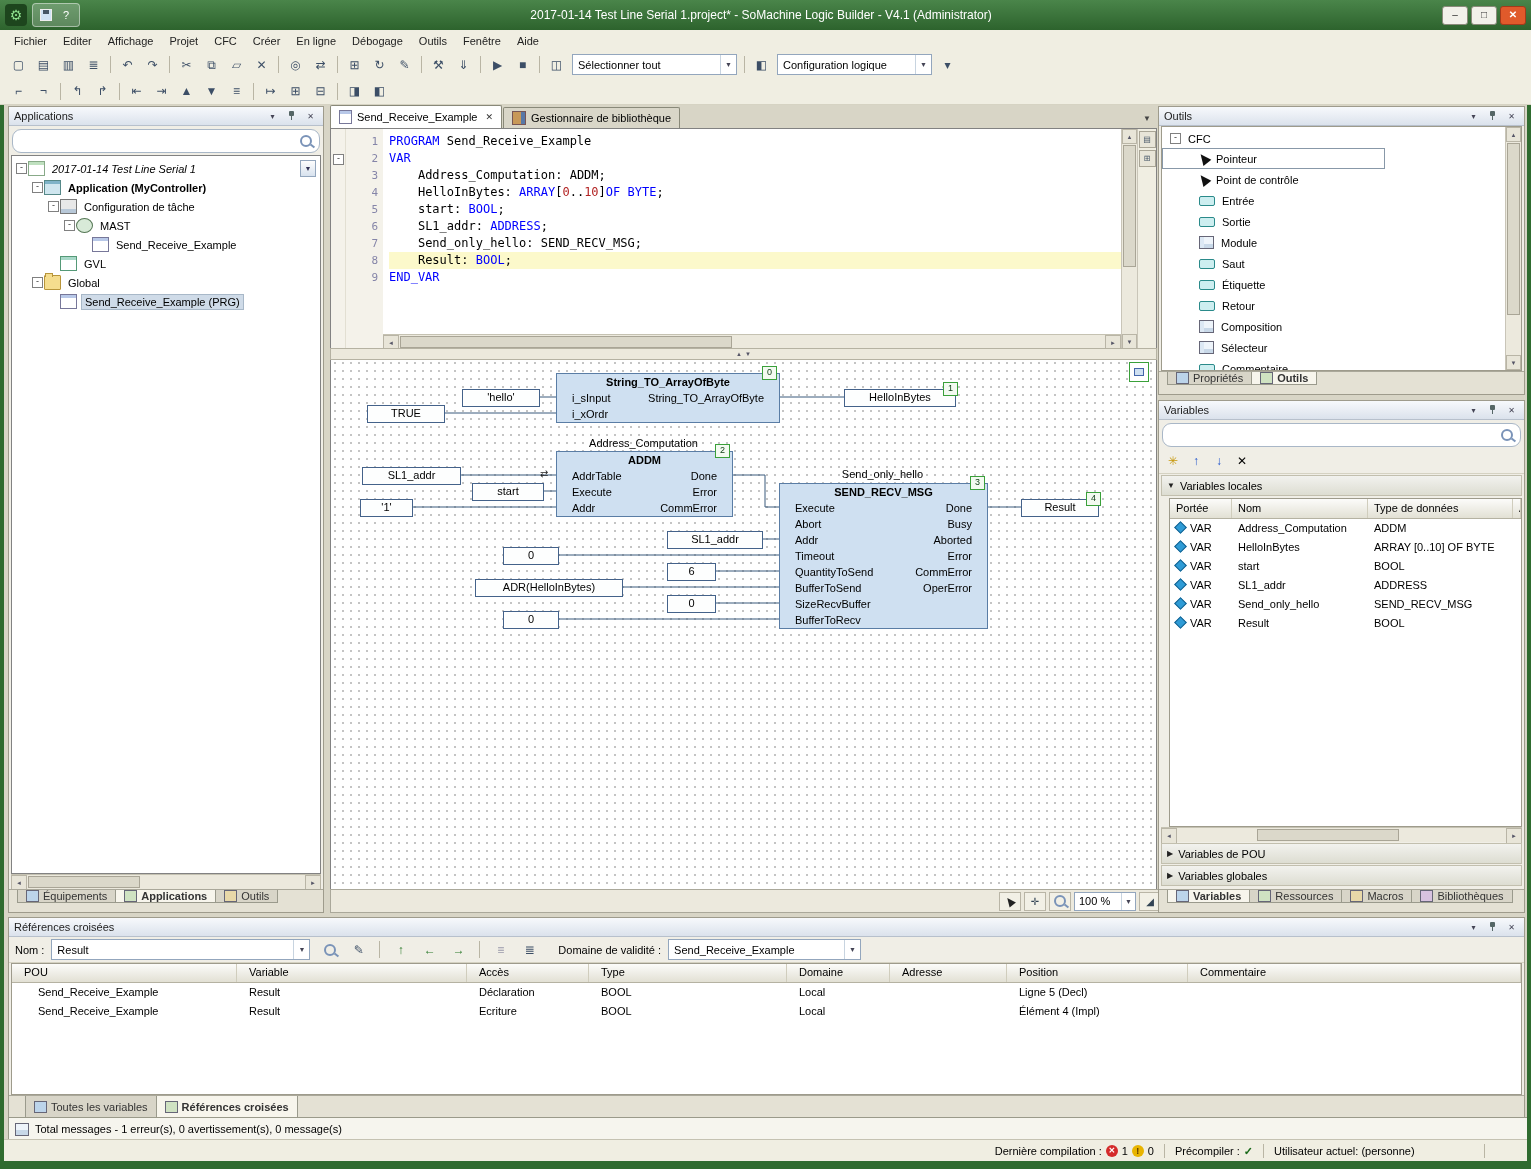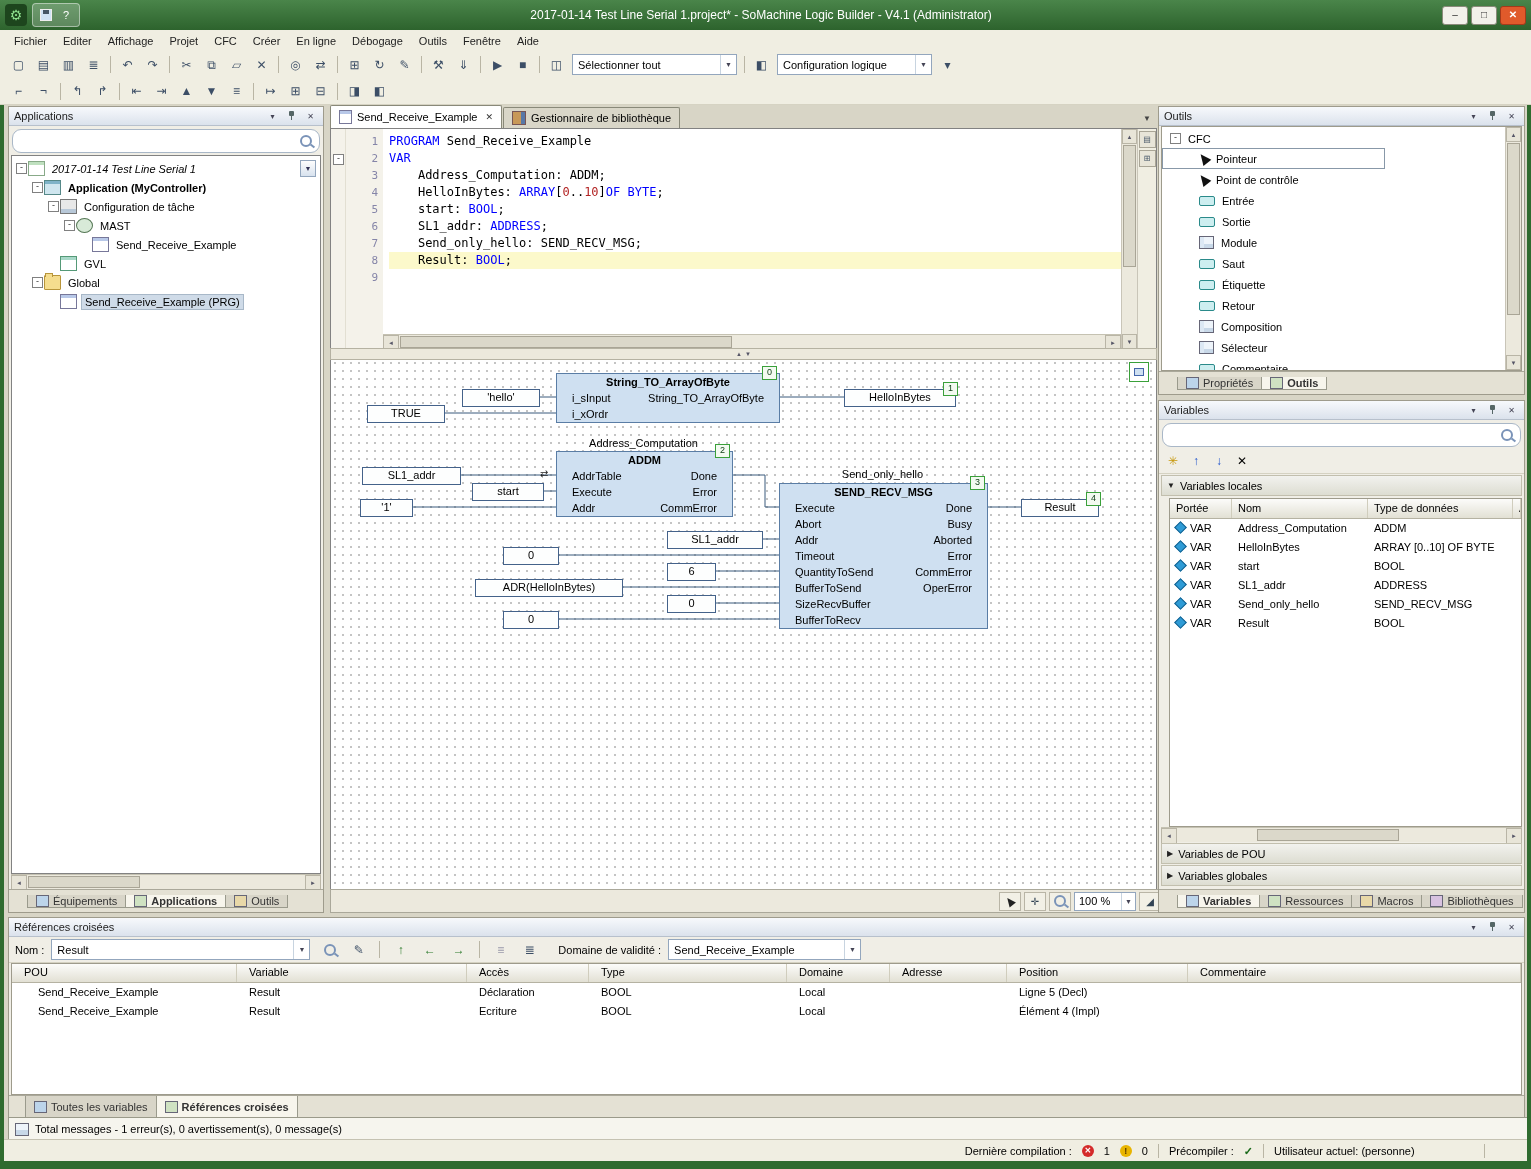--- a/index.html
+++ b/index.html
@@ -47,22 +47,22 @@
   .ph-btn{width:15px;height:13px;font-size:8px;display:flex;align-items:center;justify-content:center;color:#445}
   .icon-pin{width:9px;height:10px;position:relative;display:inline-block}
   .icon-pin::before{content:"";position:absolute;left:2px;top:0;width:5px;height:5px;background:#566;border-radius:1px}
   .icon-pin::after{content:"";position:absolute;left:4px;top:5px;width:1px;height:4px;background:#566}
   .search-row{height:24px;min-height:24px;padding:3px 3px 2px 3px;display:flex}
   .search-box{flex:1;background:#fff;border:1px solid #a9b7c7;border-radius:9px;display:flex;
     align-items:center;padding:0 7px}
   .mag{width:8px;height:8px;border:2px solid #7a93b8;border-radius:50%;position:relative;margin-left:auto;flex:none}
   .mag::after{content:"";position:absolute;width:5px;height:2px;background:#7a93b8;right:-5px;bottom:-2px;transform:rotate(40deg)}
 
-  .btabs{height:22px;min-height:22px;display:flex;align-items:center;background:#e4e1d4;
-    border-top:1px solid #aaa89a;padding-left:18px}
+  .btabs{height:22px;min-height:22px;display:flex;align-items:flex-start;background:#e4e1d4;
+    border-top:1px solid #aaa89a;padding-left:8px}
   .btab{display:flex;align-items:center;gap:4px;padding:0 8px;border:1px solid #9a9a8c;border-top:none;
     background:#d8d5c8;color:#333;margin-right:-1px;white-space:nowrap}
   .btab.active{background:#f7f5ec;font-weight:bold}
   .tab-ic{width:11px;height:10px;border:1px solid #667;flex:none}
   .ti0{background:#bcd4ea}.ti1{background:#cfe2c2}.ti2{background:#e8d8a8}.ti3{background:#d8c2e0}
 
   
   #apps-panel{left:8px;top:106px;width:314px;height:805px}
   .tree{flex:1;background:#fff;border:1px solid #828282;margin:0 2px;overflow:hidden;padding-top:3px}
   .tree-row{height:19px;display:flex;align-items:center;white-space:nowrap}
@@ -204,21 +204,21 @@
   #xref-tabs-row{height:22px;min-height:22px;display:flex;background:#e4e1d4;border-top:1px solid #aaa89a;padding-left:16px}
   .green-arrow{color:#2a7a2a;font-weight:bold}
 
   
   #messages-bar{position:absolute;left:8px;top:1117px;width:1515px;height:22px;background:#f6f5ee;
     border:1px solid #9a9a8a;display:flex;align-items:center;gap:6px;padding:0 6px}
   #messages-icon{width:12px;height:11px;border:1px solid #667;background:linear-gradient(#eef4fa 55%,#c8d8e8 55%)}
   #statusbar{position:absolute;left:0;top:1139px;width:100%;height:22px;background:#f0eee2;
     border-top:1px solid #c5c2b2;display:flex;align-items:center}
   .sb-spring{flex:1}
-  .sb-seg{display:flex;align-items:center;gap:10px;padding:0 10px;white-space:nowrap}
+  .sb-seg{display:flex;align-items:center;gap:4px;padding:0 10px;white-space:nowrap}
   .sb-sep{width:1px;height:14px;background:#b9b5a4}
   .st-err{width:12px;height:12px;border-radius:50%;background:#d42a2a;color:#fff;font-size:8px;
     line-height:12px;text-align:center;font-weight:bold}
   .st-warn{width:12px;height:12px;border-radius:50%;background:#e8b400;color:#5a3a00;font-size:9px;
     line-height:12px;text-align:center;font-weight:bold}
   .st-ok{color:#1a6a1a;font-weight:bold}
 
   #greenstrip{position:absolute;left:0;top:1161px;width:100%;height:8px;background:#2f6b2f}
   #left-edge,#right-edge{position:absolute;top:30px;width:4px;height:1131px;background:#2f6b2f;z-index:28}
   #left-edge{left:0}
@@ -445,20 +445,21 @@
     <div id="code-wrap">
       <div id="code-lines">
           <div class="code-line"><span class="kw">PROGRAM</span><span> </span><span>Send_Receive_Example</span></div>
           <div class="code-line"><span class="kw">VAR</span></div>
           <div class="code-line"><span>    </span><span>Address_Computation</span><span>:</span><span> </span><span>ADDM</span><span>;</span></div>
           <div class="code-line"><span>    </span><span>HelloInBytes</span><span>:</span><span> </span><span class="kw">ARRAY</span><span>[</span><span class="num">0</span><span>..</span><span class="num">10</span><span>]</span><span class="kw">OF</span><span> </span><span class="kw">BYTE</span><span>;</span></div>
           <div class="code-line"><span>    </span><span>start</span><span>:</span><span> </span><span class="kw">BOOL</span><span>;</span></div>
           <div class="code-line"><span>    </span><span>SL1_addr</span><span>:</span><span> </span><span class="kw">ADDRESS</span><span>;</span></div>
           <div class="code-line"><span>    </span><span>Send_only_hello</span><span>:</span><span> </span><span>SEND_RECV_MSG</span><span>;</span></div>
           <div class="code-line hl"><span>    </span><span>Result</span><span>:</span><span> </span><span class="kw">BOOL</span><span>;</span></div>
+          <div class="code-line"><span class="kw">END_VAR</span></div>
         </div>
       <div id="code-hscroll">
         <div class="sb-btn h">◄</div>
         <div class="sb-track">
             <div class="sb-thumb" style="left:1px;top:1px;bottom:1px;width:330px"></div>
           </div>
         <div class="sb-btn h">►</div>
       </div>
     </div>
     <div class="vscroll">

